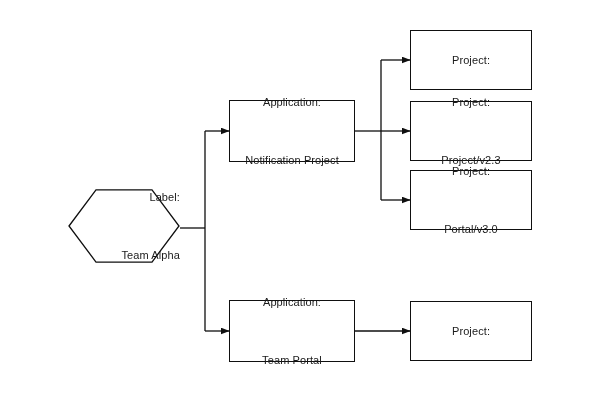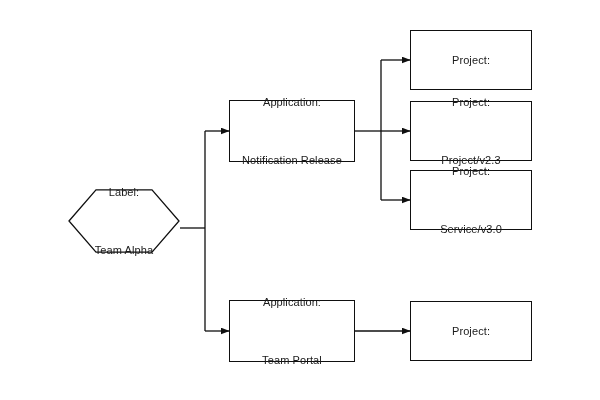--- a/index.html
+++ b/index.html
@@ -86,49 +86,49 @@
       <path d="M 381 60 L 410 60" fill="none" stroke="#0f0f0f" stroke-width="1.3" marker-end="url(#arrowhead)"></path>
       <path d="M 381 131 L 410 131" fill="none" stroke="#0f0f0f" stroke-width="1.3" marker-end="url(#arrowhead)"></path>
       <path d="M 381 200 L 410 200" fill="none" stroke="#0f0f0f" stroke-width="1.3" marker-end="url(#arrowhead)"></path>
     </g>
 
     <g>
       <path d="M 355 331 L 410 331" fill="none" stroke="#0f0f0f" stroke-width="1.3" marker-end="url(#arrowhead)"></path>
     </g>
   </svg>
 
-  <div class="node node-hex" style="left:68px; top:189px; width:112px; height:64px;">
+  <div class="node node-hex" style="left:68px; top:189px; width:112px; height:74px;align-items:flex-end;">
     <svg class="hex-svg" viewBox="0 0 112 78" preserveAspectRatio="none" xmlns="http://www.w3.org/2000/svg">
       <polygon points="1,39 28,1 84,1 111,39 84,77 28,77" fill="#ffffff" stroke="#0f0f0f" stroke-width="1.3" vector-effect="non-scaling-stroke"></polygon>
     </svg>
     <span class="node-text">Label:</span>
     <span class="node-text">Team Alpha</span>
   </div>
 
   <div class="node node-rect" style="left:229px; top:100px; width:126px; height:62px;">
     <span class="node-text">Application:</span>
-    <span class="node-text">Notification Release</span>
+    <span class="node-text">Notification Project</span>
   </div>
 
   <div class="node node-rect" style="left:229px; top:300px; width:126px; height:62px;">
     <span class="node-text">Application:</span>
     <span class="node-text">Team Portal</span>
   </div>
 
   <div class="node node-rect" style="left:410px; top:30px; width:122px; height:60px;">
     <span class="node-text">Project:</span>
   </div>
 
   <div class="node node-rect" style="left:410px; top:101px; width:122px; height:60px;">
     <span class="node-text">Project:</span>
     <span class="node-text">Project/v2.3</span>
   </div>
 
   <div class="node node-rect" style="left:410px; top:170px; width:122px; height:60px;">
     <span class="node-text">Project:</span>
-    <span class="node-text">Service/v3.0</span>
+    <span class="node-text">Portal/v3.0</span>
   </div>
 
   <div class="node node-rect" style="left:410px; top:301px; width:122px; height:60px;">
     <span class="node-text">Project:</span>
   </div>
 
 </div>
 
 </body></html>

